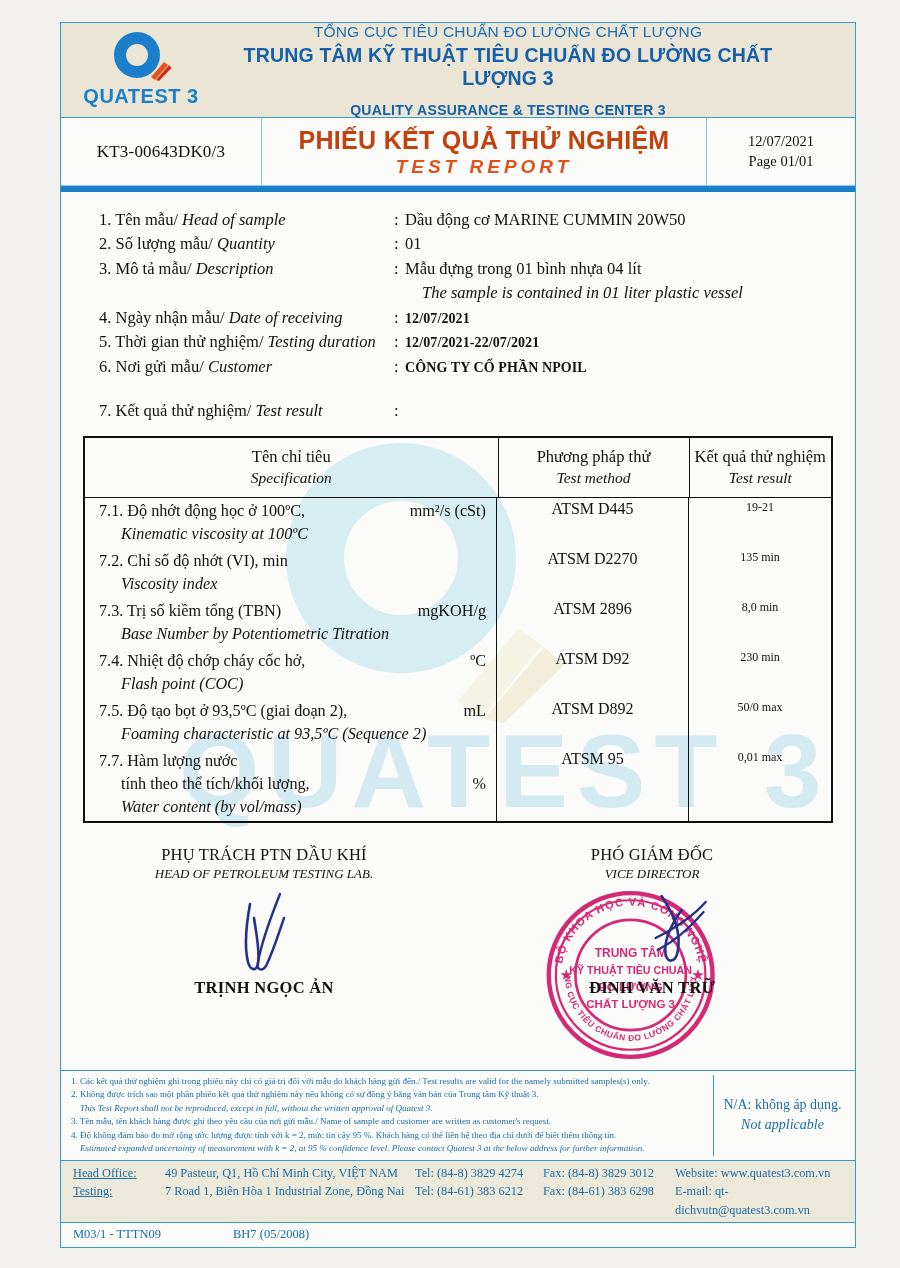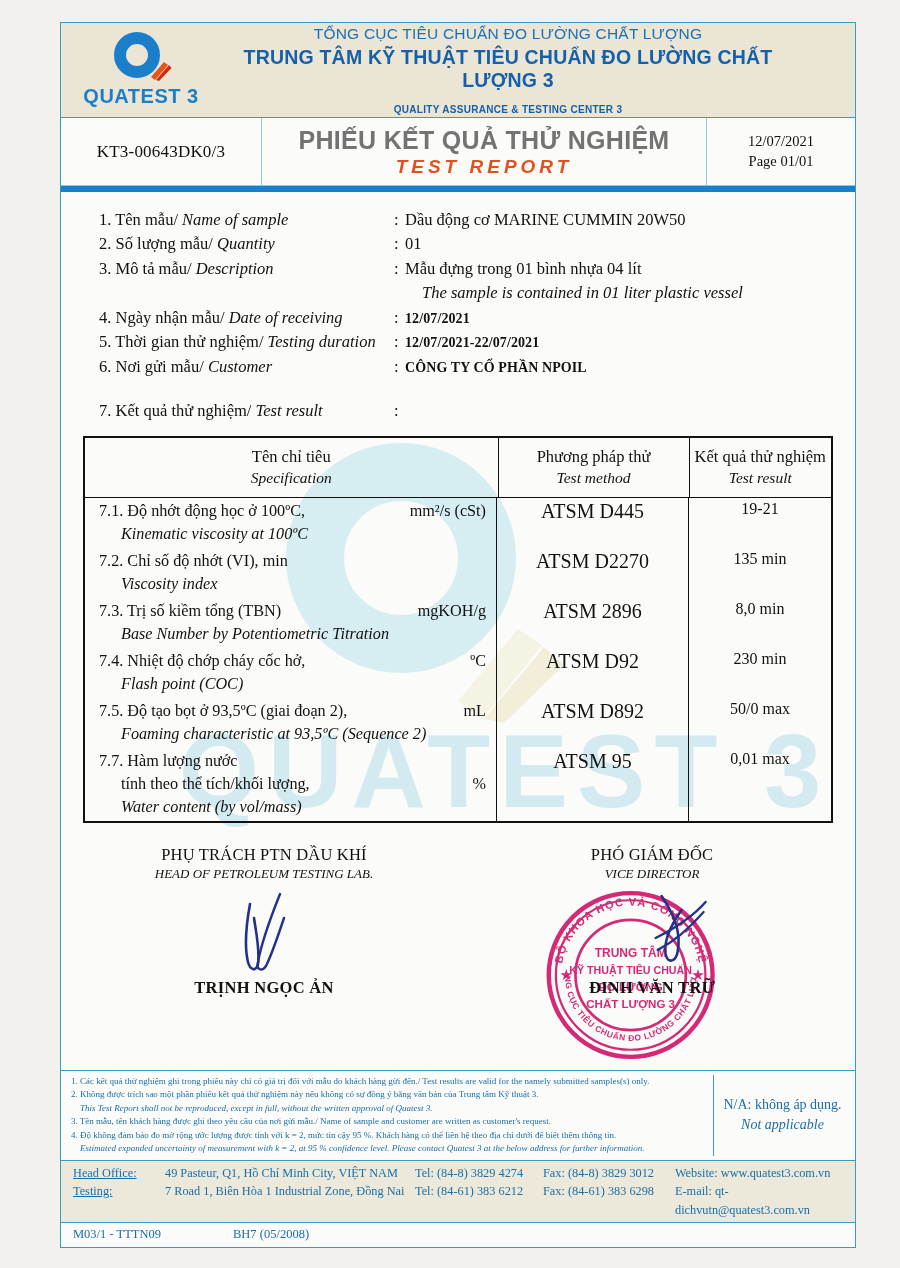--- a/index.html
+++ b/index.html
@@ -34,28 +34,28 @@
     position:absolute;right:0px;bottom:3px;width:22px;height:20px;
   }
   .logo-word{
     font-family:"Liberation Sans", sans-serif;
     font-weight:bold;font-size:20px;letter-spacing:.5px;color:#1b7ecb;
     margin-top:1px;
   }
   .hdr-text{flex:1;text-align:center;padding-right:60px;}
   .hdr-l1{font-family:"Liberation Sans", sans-serif;font-size:15.5px;color:#1b6fb8;letter-spacing:.2px;}
   .hdr-l2{font-family:"Liberation Sans", sans-serif;font-weight:bold;font-size:19.5px;color:#1560a8;margin-top:3px;letter-spacing:.2px;}
-  .hdr-l3{font-family:"Liberation Sans", sans-serif;font-weight:bold;font-size:10px;color:#1560a8;margin-top:12px;letter-spacing:.3px;}
+  .hdr-l3{font-family:"Liberation Sans", sans-serif;font-weight:bold;font-size:14px;color:#1560a8;margin-top:12px;letter-spacing:.3px;}
 
   
   .title-row{display:flex;height:68px;border-bottom:1px solid #8ecbe2;box-sizing:border-box;}
   .code-cell{width:200px;display:flex;align-items:center;justify-content:center;border-right:1px solid #8ecbe2;
     font-size:17px;letter-spacing:.2px;}
   .title-cell{flex:1;display:flex;flex-direction:column;align-items:center;justify-content:center;border-right:1px solid #8ecbe2;}
-  .title-vn{font-family:"Liberation Sans", sans-serif;font-weight:bold;font-size:25px;color:#737373;letter-spacing:.3px;}
+  .title-vn{font-family:"Liberation Sans", sans-serif;font-weight:bold;font-size:25px;color:#c2410c;letter-spacing:.3px;}
   .title-en{font-family:"Liberation Sans", sans-serif;font-weight:bold;font-style:italic;font-size:19px;color:#e1511d;letter-spacing:4px;margin-top:1px;}
   .date-cell{width:148px;display:flex;flex-direction:column;align-items:center;justify-content:center;font-size:14.5px;line-height:1.35;}
 
   .thickbar{height:6px;background:#1b7ecb;}
 
   
   .wm{position:absolute;left:0;top:130px;width:796px;height:800px;pointer-events:none;z-index:0;overflow:hidden;}
   .wm-q{position:absolute;left:225px;top:290px;width:230px;height:230px;border-radius:50%;
         border:58px solid #cfeaf0;box-sizing:border-box;opacity:.85;}
   .wm-brush{position:absolute;left:395px;top:470px;}
@@ -78,22 +78,22 @@
   .tbl{margin:14px 22px 0 22px;border:2px solid #111;position:relative;z-index:2;background:transparent;}
   .tbl table{border-collapse:collapse;width:100%;table-layout:fixed;}
   .tbl th,.tbl td{border:0;padding:0;vertical-align:top;}
   .col-spec{width:auto;}
   .col-meth{width:191px;border-left:1.6px solid #111;}
   .col-res{width:142px;border-left:1.6px solid #111;}
   .thead-row th{border-bottom:1.6px solid #111;padding:8px 0 9px 0;text-align:center;font-weight:normal;font-size:16.5px;line-height:1.3;}
   .thead-row th .it{display:block;font-size:15.5px;}
   .rowbox{display:flex;}
   .cell-spec{flex:1;padding:2px 10px 2px 14px;font-size:16.2px;line-height:1.42;}
-  .cell-meth{width:191px;flex:none;border-left:1.6px solid #111;text-align:center;font-size:20px;padding-top:2px;}
-  .cell-res{width:142px;flex:none;border-left:1.6px solid #111;text-align:center;font-size:16px;padding-top:2px;}
+  .cell-meth{width:191px;flex:none;border-left:1.6px solid #111;text-align:center;font-size:16px;padding-top:2px;}
+  .cell-res{width:142px;flex:none;border-left:1.6px solid #111;text-align:center;font-size:12px;padding-top:2px;}
   .spec-line{display:flex;justify-content:space-between;}
   .spec-unit{padding-left:10px;white-space:nowrap;text-align:center;}
   .tbl-body{min-height:300px;display:flex;flex-direction:column;}
   .tbl-pad{flex:1;display:flex;}
   .tbl-pad .p1{flex:1;}
   .tbl-pad .p2{width:191px;border-left:1.6px solid #111;}
   .tbl-pad .p3{width:142px;border-left:1.6px solid #111;}
 
   
   .sigs{display:flex;margin-top:22px;padding:0 24px;position:relative;z-index:2;}
@@ -165,21 +165,21 @@
       <path d="M2 78 L62 6 L86 22 L26 96 Z" fill="#f3f0dc" opacity=".75"></path>
       <path d="M28 96 L88 24 L108 42 L48 100 Z" fill="#efe9cf" opacity=".75"></path>
     </svg>
     <div class="wm-word">QUATEST 3</div>
   </div>
 
   <div class="body">
 
     <div class="fields">
         <div class="frow">
-          <div class="flabel">1. Tên mẫu/ <span class="it">Name of sample</span></div>
+          <div class="flabel">1. Tên mẫu/ <span class="it">Head of sample</span></div>
           <div class="fval"><span class="colon">:</span><span>Dầu động cơ MARINE CUMMIN 20W50</span></div>
         </div>
         <div class="frow">
           <div class="flabel">2. Số lượng mẫu/ <span class="it">Quantity</span></div>
           <div class="fval"><span class="colon">:</span><span>01</span></div>
         </div>
         <div class="frow">
           <div class="flabel">3. Mô tả mẫu/ <span class="it">Description</span></div>
           <div class="fval"><span class="colon">:</span><span>Mẫu đựng trong 01 bình nhựa 04 lít</span></div>
         </div>

